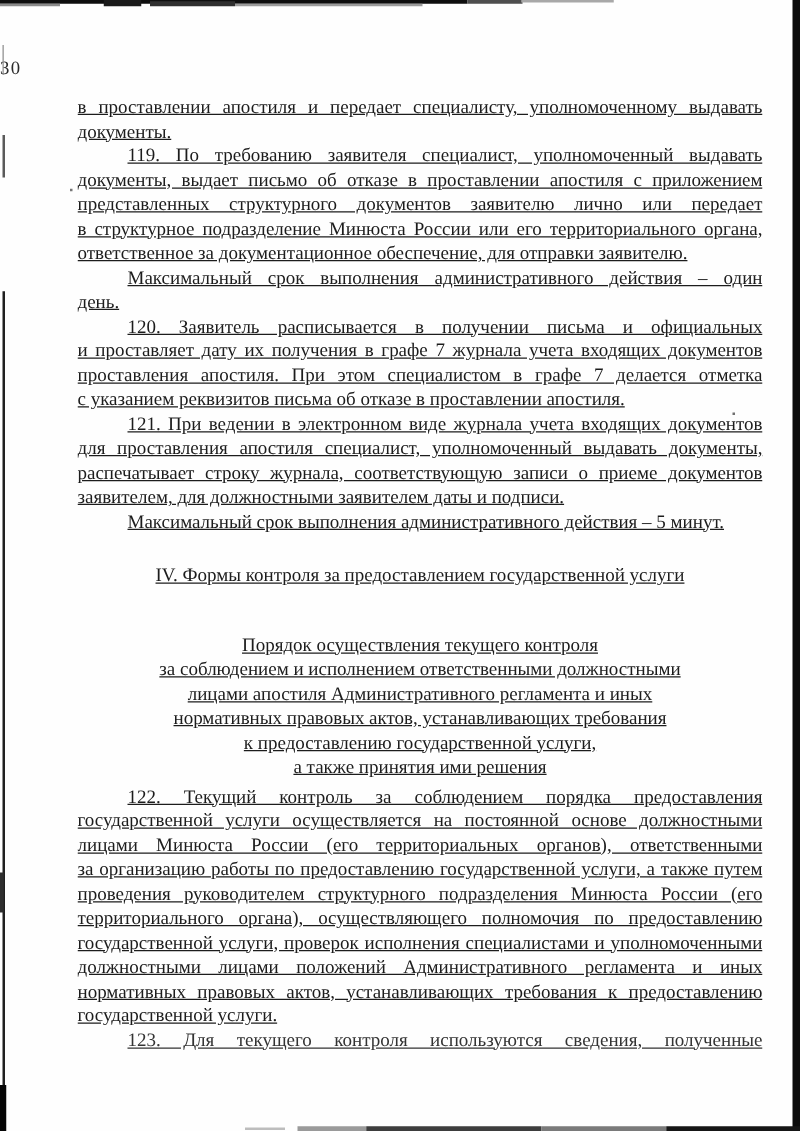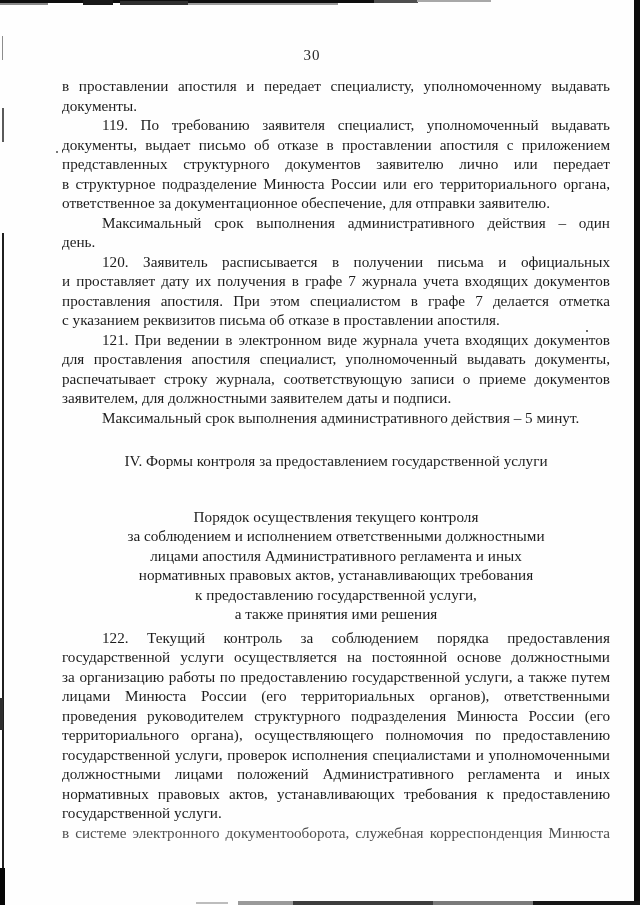--- a/index.html
+++ b/index.html
@@ -1,27 +1,27 @@
 <!DOCTYPE html>
 <html><head>
 <meta charset="utf-8">
 <style>
   html,body{margin:0;padding:0;background:#ffffff;}
   body{width:640px;height:905px;position:relative;overflow:hidden;
        font-family:"Liberation Serif","DejaVu Serif",serif;
        -webkit-font-smoothing:antialiased;}
   .page{position:absolute;left:0;top:0;width:640px;height:905px;background:#fefefe;}
 
-  .page-number{position:absolute;top:47px;left:0;width:624px;text-align:center;
+  .page-number{position:absolute;top:47px;left:0;width:624px;text-align:left;
                font-size:15px;color:#2a2a2a;letter-spacing:1px;}
 
   .content{position:absolute;left:62px;top:76px;width:548px;color:#1c1c1c;
            font-size:15.2px;line-height:19.5px;}
   .block{margin:0;}
-  .line{height:19.5px;overflow:hidden;white-space:normal;}
+  .line{height:19.5px;overflow:hidden;white-space:normal;text-decoration:underline;}
   .line.just{text-align:justify;text-align-last:justify;text-justify:inter-word;}
   .line.last{text-align:left;}
   .line.indent{text-indent:40px;}
   .heading .line, .subheading .line{text-align:center;text-align-last:center;}
   .line.faded{color:#4e4e4e;filter:blur(0.3px);}
   .line.semi{color:#333333;}
 
   
   .art{position:absolute;pointer-events:none;}
   .top-bar{left:0;top:0;width:374px;height:3px;background:#0e0e0e;}
@@ -91,31 +91,31 @@
         <div class="line">Порядок осуществления текущего контроля</div>
         <div class="line">за соблюдением и исполнением ответственными должностными</div>
         <div class="line">лицами апостиля Административного регламента и иных</div>
         <div class="line">нормативных правовых актов, устанавливающих требования</div>
         <div class="line">к предоставлению государственной услуги,</div>
         <div class="line">а также принятия ими решения</div>
       </div>
       <div class="block para" style="margin-top: 4px;">
         <div class="line just indent">122. Текущий контроль за соблюдением порядка предоставления</div>
         <div class="line just">государственной услуги осуществляется на постоянной основе должностными</div>
+        <div class="line just">лицами Минюста России (его территориальных органов), ответственными</div>
         <div class="line just">за организацию работы по предоставлению государственной услуги, а также путем</div>
-        <div class="line just">лицами Минюста России (его территориальных органов), ответственными</div>
         <div class="line just">проведения руководителем структурного подразделения Минюста России (его</div>
         <div class="line just">территориального органа), осуществляющего полномочия по предоставлению</div>
         <div class="line just">государственной услуги, проверок исполнения специалистами и уполномоченными</div>
         <div class="line just">должностными лицами положений Административного регламента и иных</div>
         <div class="line just">нормативных правовых актов, устанавливающих требования к предоставлению</div>
         <div class="line last">государственной услуги.</div>
       </div>
       <div class="block para">
-        <div class="line just faded">в системе электронного документооборота, служебная корреспонденция Минюста</div>
+        <div class="line just indent semi">123. Для текущего контроля используются сведения,  полученные</div>
       </div>
     </div>
 
   <div class="art top-bar"></div>
   <div class="art top-bar-d"></div>
   <div class="art top-bar-g"></div>
   <div class="art top-seg1"></div>
   <div class="art top-seg2"></div>
   <div class="art top-seg3"></div>
   <div class="art top-seg4"></div>

